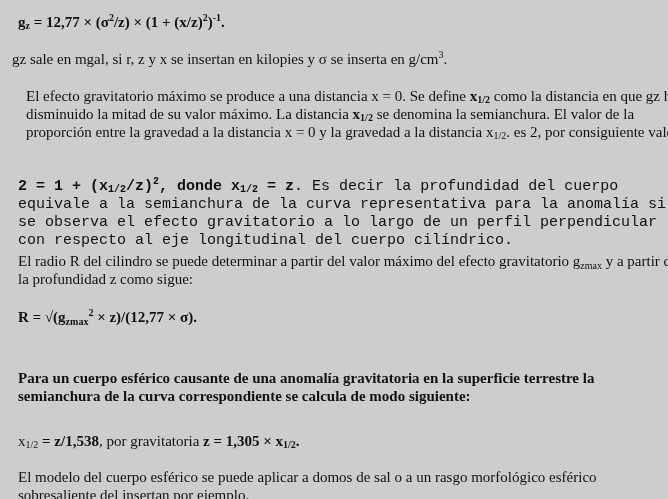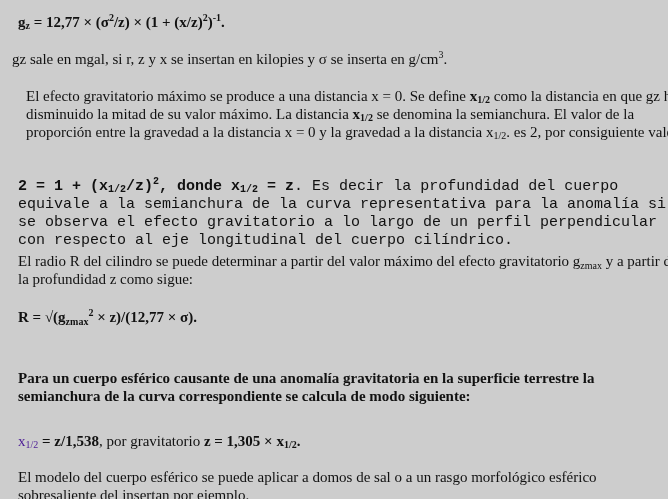--- a/index.html
+++ b/index.html
@@ -29,38 +29,38 @@
   .p4 { position: absolute; top: 166px; left: 6px; width: 660px; font-family: Liberation Mono, monospace; }
   .p5 { position: absolute; top: 240px; left: 6px; width: 660px; }
   .p6 { position: absolute; top: 296px; left: 6px; }
   .p7 { position: absolute; top: 357px; left: 6px; width: 660px; font-weight: bold; }
   .p8 { position: absolute; top: 420px; left: 6px; }
   .p9 { position: absolute; top: 456px; left: 6px; width: 660px; }
   b { font-weight: bold; }
   sup { font-size: 10px; vertical-align: 6px; line-height: 0; }
   sub { font-size: 10px; vertical-align: -2px; line-height: 0; }
   .sub-small { font-size: 10px; vertical-align: -3px; line-height: 0; }
-  .faint { color: #4c1d95; }
+  .faint { color: #0f172a; }
 </style>
 </head>
 <body>
 
 <div class="doc">
 
   <p class="p1"><b><span>g</span><sub>z</sub><span> = 12,77 × (σ</span><sup>2</sup><span>/z) × (1 + (x/z)</span><sup>2</sup><span>)</span><sup>-1</sup><span>.</span></b></p>
 
   <p class="p2"><span>gz sale en mgal, si r, z y x se insertan en kilopies y σ se inserta en g/cm</span><sup>3</sup><span>.</span></p>
 
   <p class="p3"><span>El efecto gravitatorio máximo se produce a una distancia x = 0. Se define </span><b><span>x</span><sub>1/2</sub></b><span> como la distancia en que gz ha disminuido la mitad de su valor máximo. La distancia </span><b><span>x</span><sub>1/2</sub></b><span> se denomina la semianchura. El valor de la proporción entre la gravedad a la distancia x = 0 y la gravedad a la distancia x</span><sub>1/2</sub><span>. es 2, por consiguiente vale:</span></p>
 
   <p class="p4"><b><span>2 = 1 + (x</span><sub>1/2</sub><span>/z)</span><sup>2</sup><span>, donde x</span><sub>1/2</sub><span> = z</span></b><span>. Es decir la profundidad del cuerpo equivale a la semianchura de la curva representativa para la anomalía si se observa el efecto gravitatorio a lo largo de un perfil perpendicular con respecto al eje longitudinal del cuerpo cilíndrico.</span></p>
 
   <p class="p5"><span>El radio R del cilindro se puede determinar a partir del valor máximo del efecto gravitatorio g</span><sub class="sub-small">zmax</sub><span> y a partir de la profundidad z como sigue:</span></p>
 
   <p class="p6"><b><span>R = √(g</span><sub class="sub-small">zmax</sub><sup>2</sup><span> × z)/(12,77 × σ).</span></b></p>
 
   <p class="p7">Para un cuerpo esférico causante de una anomalía gravitatoria en la superficie terrestre la semianchura de la curva correspondiente se calcula de modo siguiente:</p>
 
-  <p class="p8"><span class="faint"><span>x</span><sub>1/2</sub></span><b><span> = z/1,538</span></b><span>, por gravitatorio </span><b><span>z = 1,305 × x</span><sub>1/2</sub><span>.</span></b></p>
+  <p class="p8"><span class="faint"><span>x</span><sub>1/2</sub></span><b><span> = z/1,538</span></b><span>, por gravitatoria </span><b><span>z = 1,305 × x</span><sub>1/2</sub><span>.</span></b></p>
 
   <p class="p9">El modelo del cuerpo esférico se puede aplicar a domos de sal o a un rasgo morfológico esférico sobresaliente del insertan por ejemplo.</p>
 
 </div>
 
 </body></html>

